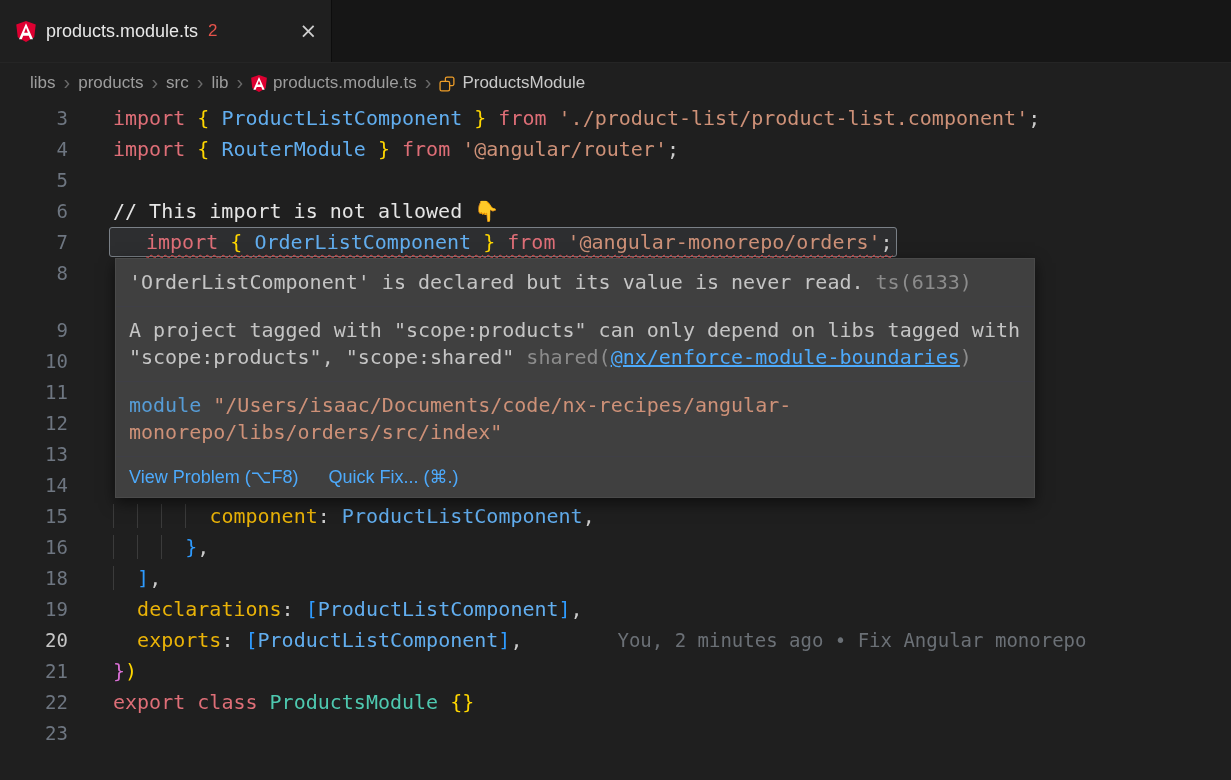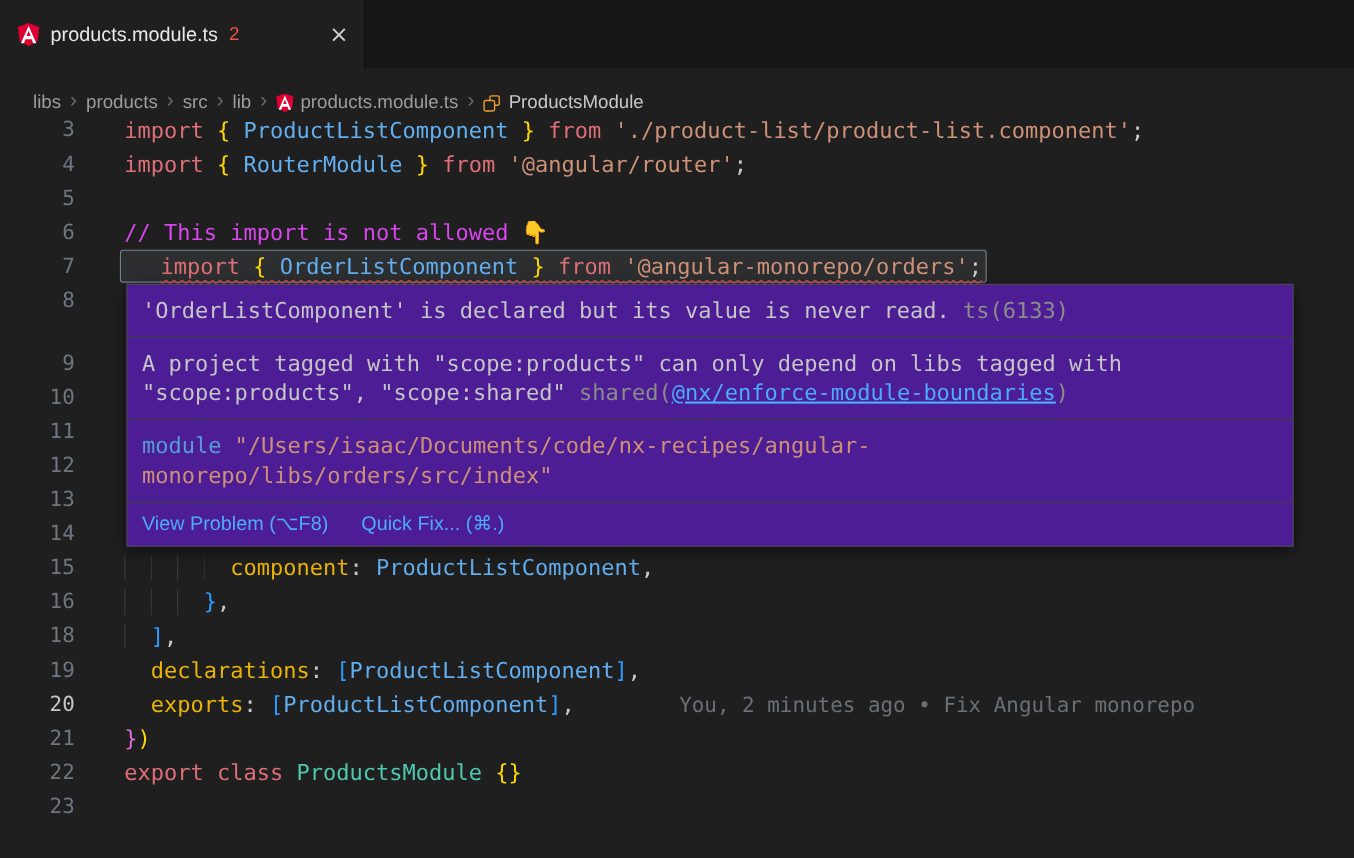--- a/index.html
+++ b/index.html
@@ -9,57 +9,57 @@
   
   .tabbar { height:63px; background:#161616; border-bottom:1px solid #252525; display:flex; }
   .tab { width:332px; background:#1f1f1f; display:flex; align-items:center;
          padding:0 14px 0 16px; gap:10px; border-right:1px solid #0d0d0d; }
   .tab-title { color:#e8e8e8; font-family:"Liberation Sans",sans-serif; font-size:18px; }
   .tab-badge { color:#e5534b; font-size:17px; font-family:"Liberation Sans",sans-serif; }
   .tab-close { margin-left:auto; color:#cfcfcf; font-size:21px; line-height:1; cursor:pointer;
                font-family:"DejaVu Sans",sans-serif; }
 
   
-  .breadcrumbs { height:40px; background:#1f1f1f; display:flex; align-items:flex-end;
+  .breadcrumbs { height:40px; background:#1f1f1f; display:flex; align-items:center;
                  padding-left:30px; gap:8px; font-family:"Liberation Sans",sans-serif;
                  font-size:17px; color:#9d9d9d; }
   .crumb { cursor:pointer; display:flex; align-items:center; gap:6px; }
   .crumb-sep { color:#6a6a6a; font-size:20px; line-height:1; padding-bottom:2px; }
   .crumb-last { color:#c9c9c9; }
 
   
   .editor { position:relative; height:677px; background:#1f1f1f; }
   .row { display:flex; height:31px; line-height:31px; font-size:20px; white-space:pre; }
   .num { flex:none; width:95px; padding-right:27px; text-align:right;
          color:#6e7681; font-size:19px; }
   .num.active { color:#c6c6c6;padding-left:32px; }
   .code { flex:1; padding-left:18px; white-space:pre; color:#cccccc; }
 
   .t-kw   { color:#de6e77; }
   .t-str  { color:#ce9178; }
-  .t-cmt  { color:#d946ef; }
+  .t-cmt  { color:#e5e5e5; }
   .t-id   { color:#62aeef; }
   .t-prop { color:#eab308; }
   .t-cls  { color:#4ec9b0; }
   .t-pl   { color:#cccccc; }
   .t-b1   { color:#ffd700; }
   .t-b2   { color:#da70d6; }
   .t-b3   { color:#2e9bff; }
   .t-emoji{ color:#f5c842; }
   .t-guide{ box-shadow:inset 1px 0 0 #3b3b3b; }
   .t-blame{ color:#6b7076; margin-left:95px; font-size:19px; }
 
   .err-box { border:1px solid #7a8087; background:rgba(110,118,129,0.18);
              border-radius:3px; padding:2px 3px; margin-left:-4px; }
   .sq { text-decoration:underline wavy #f14c4c; text-decoration-thickness:1px;
         text-underline-offset:5px; text-decoration-skip-ink:none;padding-left:36px; }
 
   
-  .hover { position:absolute; left:115px; top:155px; width:1061px; z-index:10;
-           background:#4c1d95; border:1px solid #4a4a4a; color:#c5c5c5;
+  .hover { position:absolute; left:115px; top:155px; width:920px; z-index:10;
+           background:#404040; border:1px solid #4a4a4a; color:#c5c5c5;
            box-shadow:0 5px 14px rgba(0,0,0,0.55); font-size:20px; }
   .hsec { padding:10px 13px; border-bottom:1px solid #3f3f46; line-height:27px; }
   .dim  { color:#8c8c8c; }
   .t-mod{ color:#569cd6; }
   .lnk  { color:#4daafc; text-decoration:underline; cursor:pointer; }
   .hactions { padding:9px 13px; display:flex; gap:30px;
               font-family:"Liberation Sans","DejaVu Sans",sans-serif; font-size:18px; }
   .action { color:#4daafc; cursor:pointer; }
 </style>
 </head>

